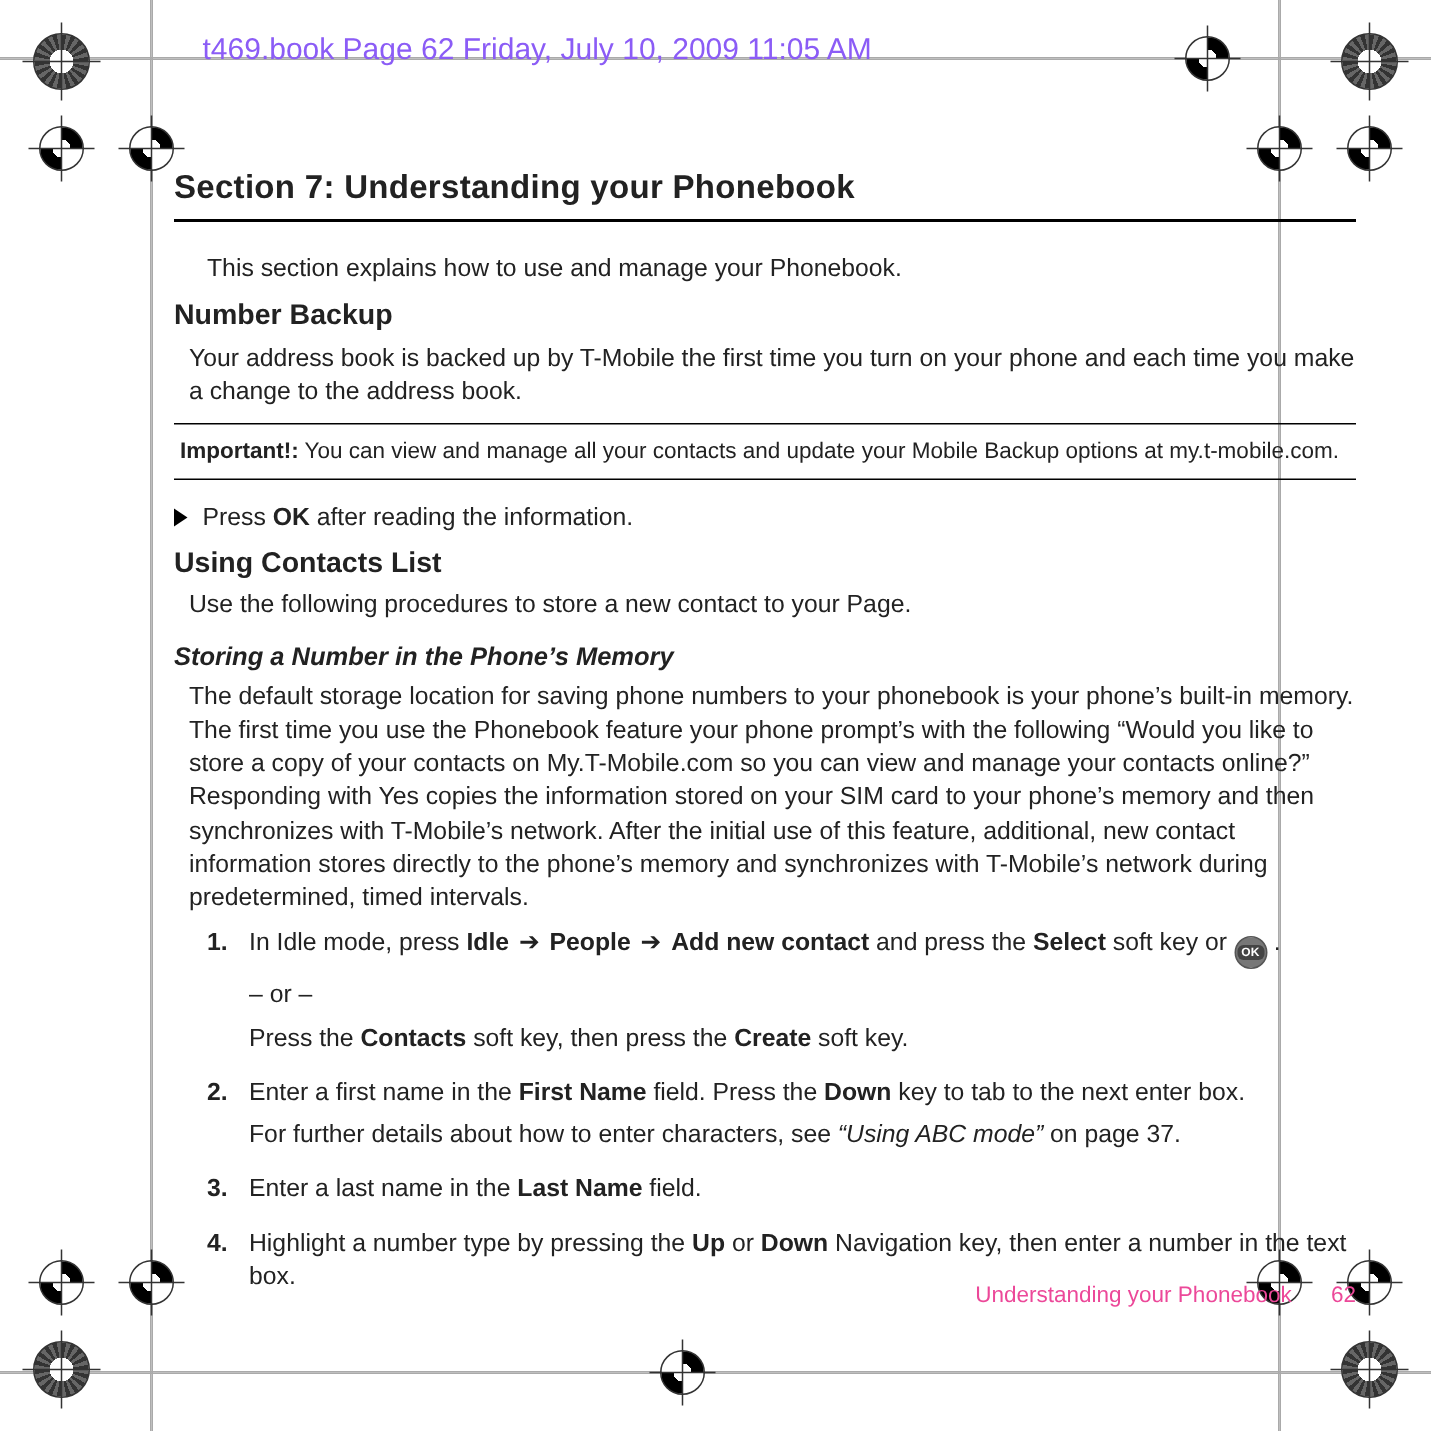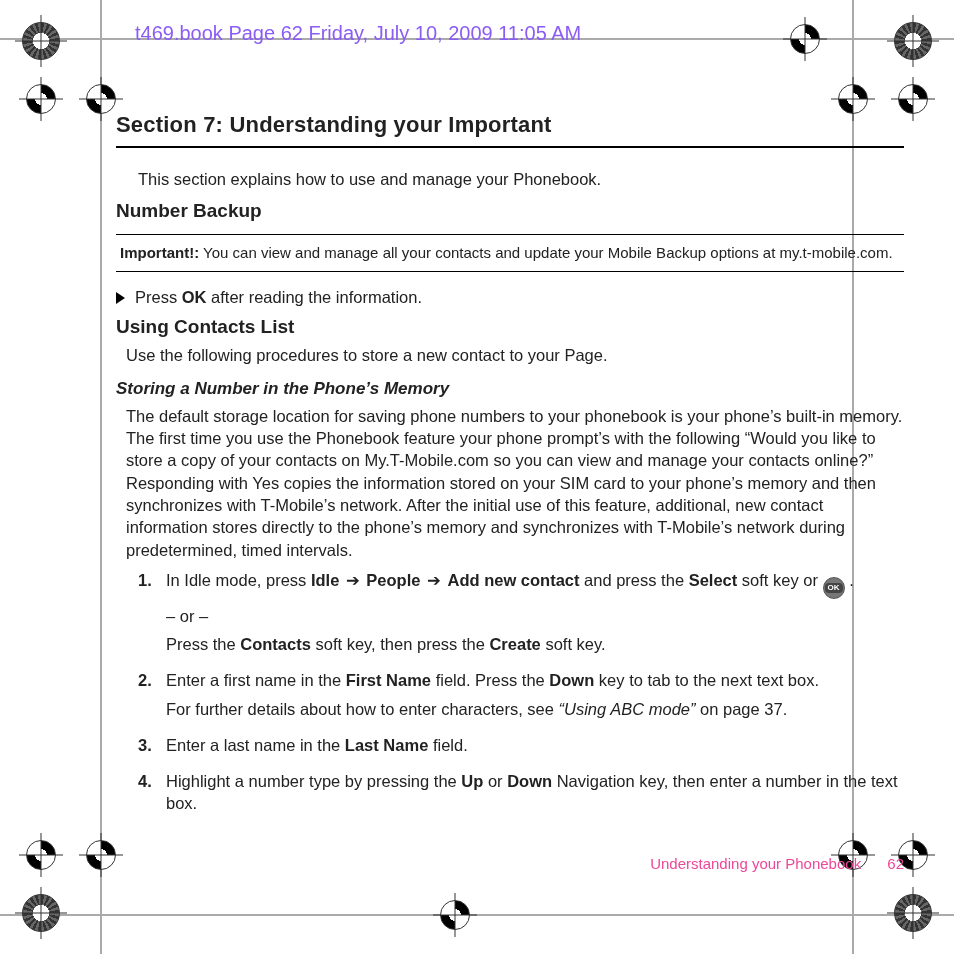--- a/index.html
+++ b/index.html
@@ -150,25 +150,26 @@
     <div class="cross"></div>
   </div>
 <div class="reg small" style="bottom:84px;right:86px">
     <div class="cross"></div>
   </div>
 
 <div class="hdrline">t469.book  Page 62  Friday, July 10, 2009  11:05 AM</div>
 
 <div class="page">
 
-  <h1 class="section">Section 7: Understanding your Important</h1>
+  <h1 class="section">Section 7: Understanding your Phonebook</h1>
 
   <p class="intro">This section explains how to use and manage your Phonebook.</p>
 
   <h2 class="sub">Number Backup</h2>
+  <p class="body">Your address book is backed up by T-Mobile the first time you turn on your phone and each time you make a change to the address book.</p>
 
   <div class="note">
     <b>Important!:</b><span> You can view and manage all your contacts and update your Mobile Backup options at my.t-mobile.com.</span>
   </div>
 
   <p class="step-t">
     <span class="tri"></span><span>Press </span><b>OK</b><span> after reading the information.</span>
   </p>
 
   <h2 class="sub">Using Contacts List</h2>
@@ -181,21 +182,21 @@
     <li>
       <span>In Idle mode, press </span><b>Idle</b><span class="arrow"> ➔ </span><b>People</b><span class="arrow"> ➔ </span><b>Add new contact</b><span> and press the </span><b>Select</b><span> soft key or </span><span class="ok-icon">
           <span>OK</span>
         </span><span> .</span>
       <div class="or">– or –</div>
       <div>
         <span>Press the </span><b>Contacts</b><span> soft key, then press the </span><b>Create</b><span> soft key.</span>
       </div>
     </li>
     <li>
-      <span>Enter a first name in the </span><b>First Name</b><span> field. Press the </span><b>Down</b><span> key to tab to the next text box.</span>
+      <span>Enter a first name in the </span><b>First Name</b><span> field. Press the </span><b>Down</b><span> key to tab to the next enter box.</span>
       <div style="margin-top:6px">
         <span>For further details about how to enter characters, see </span><span class="quotelink">“Using ABC mode”</span><span> on page 37.</span>
       </div>
     </li>
     <li>
       <span>Enter a last name in the </span><b>Last Name</b><span> field.</span>
     </li>
     <li>
       <span>Highlight a number type by pressing the </span><b>Up</b><span> or </span><b>Down</b><span> Navigation key, then enter a number in the text box.</span>
     </li>

